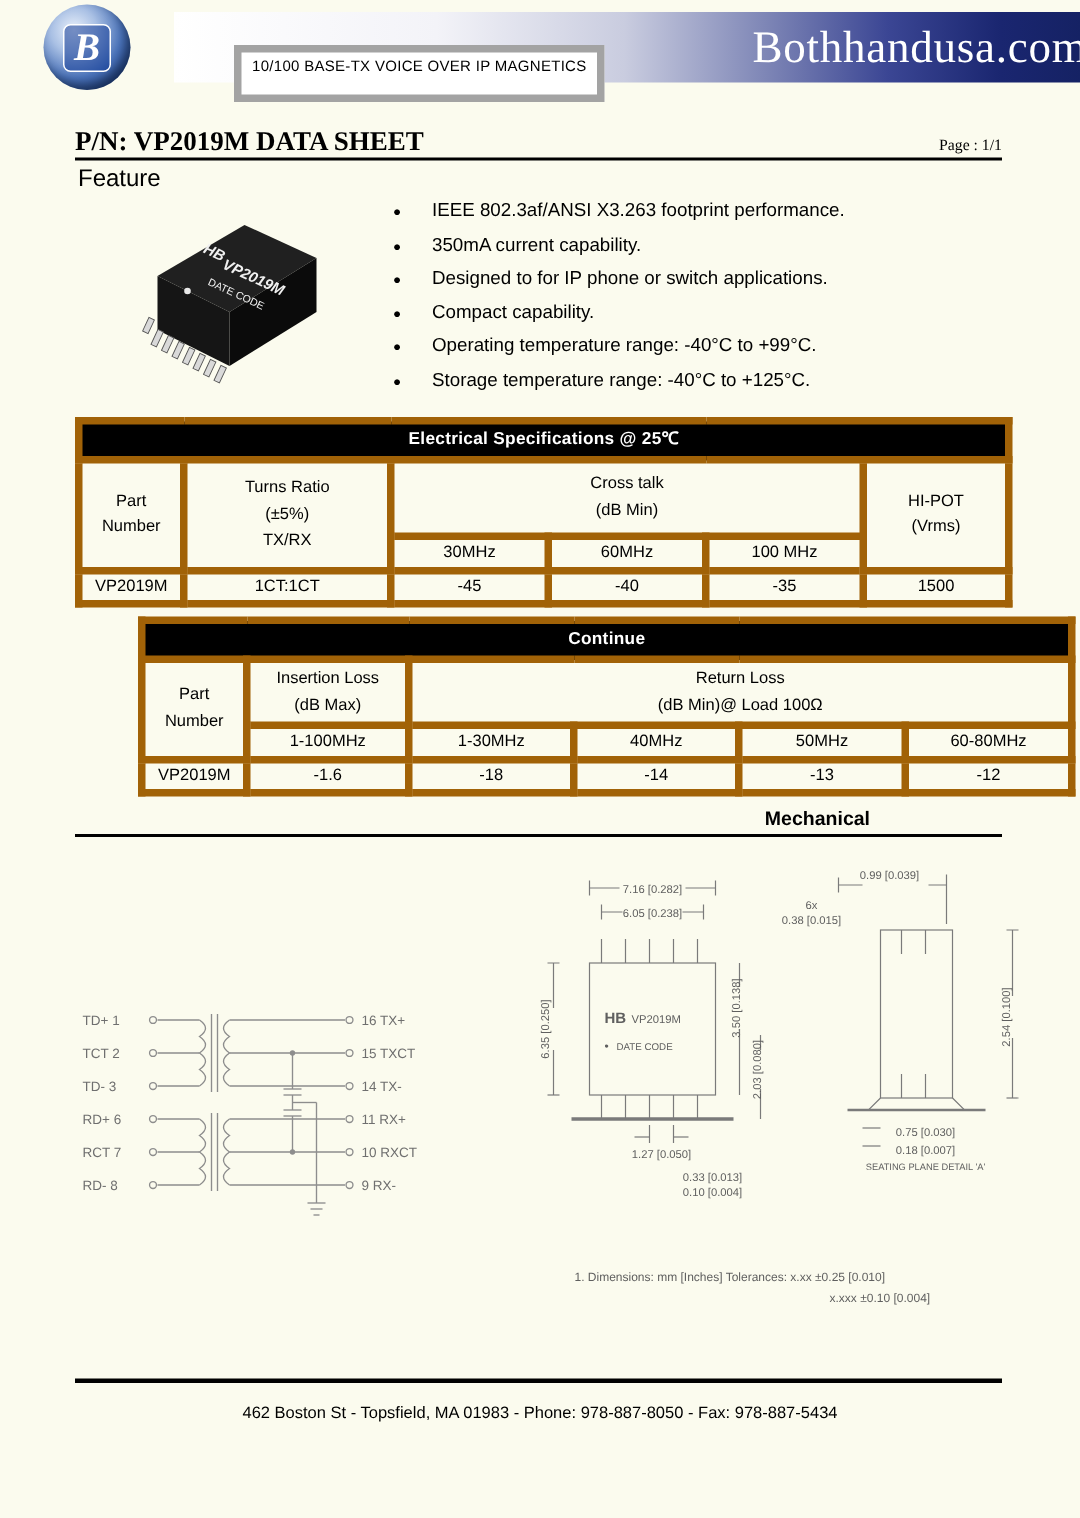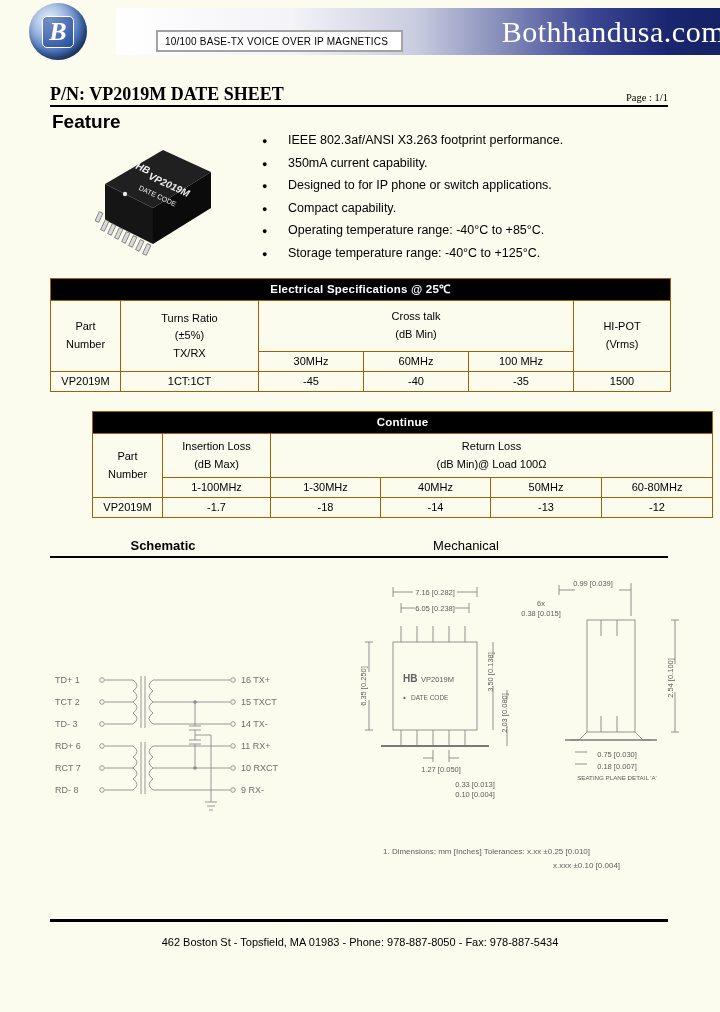--- a/index.html
+++ b/index.html
@@ -9,45 +9,45 @@
   
   .banner{position:absolute;left:86px;top:8px;width:626px;height:47px;box-sizing:border-box;
           background:linear-gradient(90deg,#ffffff 0%,#f3f3f8 28%,#c9ccdf 48%,#7e86b6 63%,#3b4694 76%,#1a2670 88%,#13205f 100%);
           display:flex;align-items:center;justify-content:flex-end;padding-right:17px;margin-left:30px;}
   .banner-text{font-family:"Liberation Serif",serif;font-size:30px;color:#ffffff;letter-spacing:.5px;}
   .logo{position:absolute;left:29px;top:3px;width:58px;height:57px;border-radius:50%;
         background:radial-gradient(circle at 35% 30%,#eaf1fb 0%,#a9c0e4 28%,#4a72b8 58%,#173a7e 85%,#0d2a66 100%);
         display:flex;align-items:center;justify-content:center;box-shadow:inset -3px -4px 6px rgba(0,0,0,.35);}
   .logo-b{font-family:"Liberation Serif",serif;font-style:italic;font-weight:bold;font-size:26px;color:#fff;
           background:rgba(20,60,150,.55);border:1.5px solid #fff;border-radius:5px;padding:0 6px;line-height:30px;}
-  .product-box{position:absolute;left:156px;top:30px;width:247px;height:22px;background:#ffffff;border:2px solid #a3a3a3;
+  .product-box{position:absolute;left:156px;top:30px;width:247px;height:38px;background:#ffffff;border:5px solid #a3a3a3;
                box-sizing:border-box;font-size:10px;padding:4px 0 0 7px;letter-spacing:.2px;}
 
   
   .pn-title{position:absolute;left:50px;top:84px;font-family:"Liberation Serif",serif;font-weight:bold;font-size:18px;}
   .page-ind{position:absolute;right:52px;top:92px;font-family:"Liberation Serif",serif;font-size:10.5px;}
   .title-rule{position:absolute;left:50px;top:105px;width:618px;height:2px;background:#000;}
-  .feature-h{position:absolute;left:52px;top:111px;font-weight:bold;font-size:19px;}
+  .feature-h{position:absolute;left:52px;top:111px;font-weight:normal;font-size:16px;}
 
   
   .bullets{position:absolute;left:262px;top:130px;width:430px;margin:0;padding:0;list-style:none;}
   .bullets li{display:flex;font-size:12.5px;line-height:21.5px;}
   .bullets .dot{width:26px;font-size:9px;flex:0 0 26px;text-align:left;padding-top:1px;}
 
   .chip{position:absolute;left:85px;top:132px;}
 
   
   table.spec{position:absolute;left:50px;width:620px;border-collapse:collapse;table-layout:fixed;
              text-align:center;font-size:11px;}
-  table.spec td{border:1px solid #a16207;padding:0;vertical-align:middle;line-height:1.6;}
+  table.spec td{border:5px solid #a16207;padding:0;vertical-align:middle;line-height:1.6;}
   table.spec tr.ttl td{background:#000;color:#fff;font-weight:bold;font-size:11.5px;height:21px;letter-spacing:.2px;}
   #t1{top:278px;} #t2{top:411px;margin-left:42px;}
 
   .sec-schem{position:absolute;left:50px;top:538px;width:226px;text-align:center;font-weight:bold;font-size:13px;}
-  .sec-mech{position:absolute;left:352px;top:538px;width:228px;text-align:center;font-weight:normal;font-size:13px;}
+  .sec-mech{position:absolute;left:352px;top:538px;width:228px;text-align:right;font-weight:bold;font-size:13px;}
   .sec-rule{position:absolute;left:50px;top:556px;width:618px;height:2px;background:#000;}
 
   .schem{position:absolute;left:45px;top:596px;}
   .mech{position:absolute;left:335px;top:572px;}
 
   .footer-rule{position:absolute;left:50px;top:919px;width:618px;height:2.5px;background:#000;}
   .footer-text{position:absolute;left:0;top:936px;width:720px;text-align:center;font-size:11px;}
 
   svg text{font-family:"Liberation Sans",sans-serif;}
 </style>
@@ -59,21 +59,21 @@
   <div class="banner">
     <span class="banner-text">Bothhandusa.com</span>
   </div>
   <div class="logo">
     <span class="logo-b">B</span>
   </div>
   <div class="product-box">
     <span>10/100 BASE-TX VOICE OVER IP MAGNETICS</span>
   </div>
 
-  <div class="pn-title">P/N: VP2019M DATE SHEET</div>
+  <div class="pn-title">P/N: VP2019M DATA SHEET</div>
   <div class="page-ind">Page : 1/1</div>
   <div class="title-rule"></div>
   <div class="feature-h">Feature</div>
 
   <svg class="chip" width="142" height="136" viewBox="0 0 142 136">
     <polygon points="20,52 78,18 126,40 68,76" fill="#202020"></polygon>
     <polygon points="68,76 126,40 126,76 68,112" fill="#0b0b0b"></polygon>
     <polygon points="20,52 68,76 68,112 20,88" fill="#151515"></polygon>
     <g fill="#d9d9d9" stroke="#555" stroke-width="0.6">
       <rect x="18" y="88" width="4" height="11" transform="rotate(25 20 93)"></rect>
@@ -105,21 +105,21 @@
     <li>
         <span class="dot">●</span>
         <span>Designed to for IP phone or switch applications.</span>
       </li>
     <li>
         <span class="dot">●</span>
         <span>Compact capability.</span>
       </li>
     <li>
         <span class="dot">●</span>
-        <span>Operating temperature range: -40°C to +85°C.</span>
+        <span>Operating temperature range: -40°C to +99°C.</span>
       </li>
     <li>
         <span class="dot">●</span>
         <span>Storage temperature range: -40°C to +125°C.</span>
       </li>
   </ul>
 
   <table class="spec" id="t1">
     <colgroup>
         <col style="width:70px">
@@ -197,30 +197,29 @@
     </tr>
     <tr style="height:20px">
       <td>1-100MHz</td>
       <td>1-30MHz</td>
       <td>40MHz</td>
       <td>50MHz</td>
       <td>60-80MHz</td>
     </tr>
     <tr style="height:20px">
       <td>VP2019M</td>
-      <td>-1.7</td>
+      <td>-1.6</td>
       <td>-18</td>
       <td>-14</td>
       <td>-13</td>
       <td>-12</td>
     </tr>
   </tbody>
     </table>
 
-  <div class="sec-schem">Schematic</div>
   <div class="sec-mech">Mechanical</div>
   <div class="sec-rule"></div>
 
   <svg class="schem" width="300" height="240" viewBox="0 0 300 240">
     <g stroke="#8d8d8d" stroke-width="0.9" fill="none">
 
       <circle cx="57" cy="84" r="2.3"></circle>
         <line x1="60" y1="84" x2="88" y2="84"></line>
       <circle cx="57" cy="106" r="2.3"></circle>
         <line x1="60" y1="106" x2="88" y2="106"></line>

